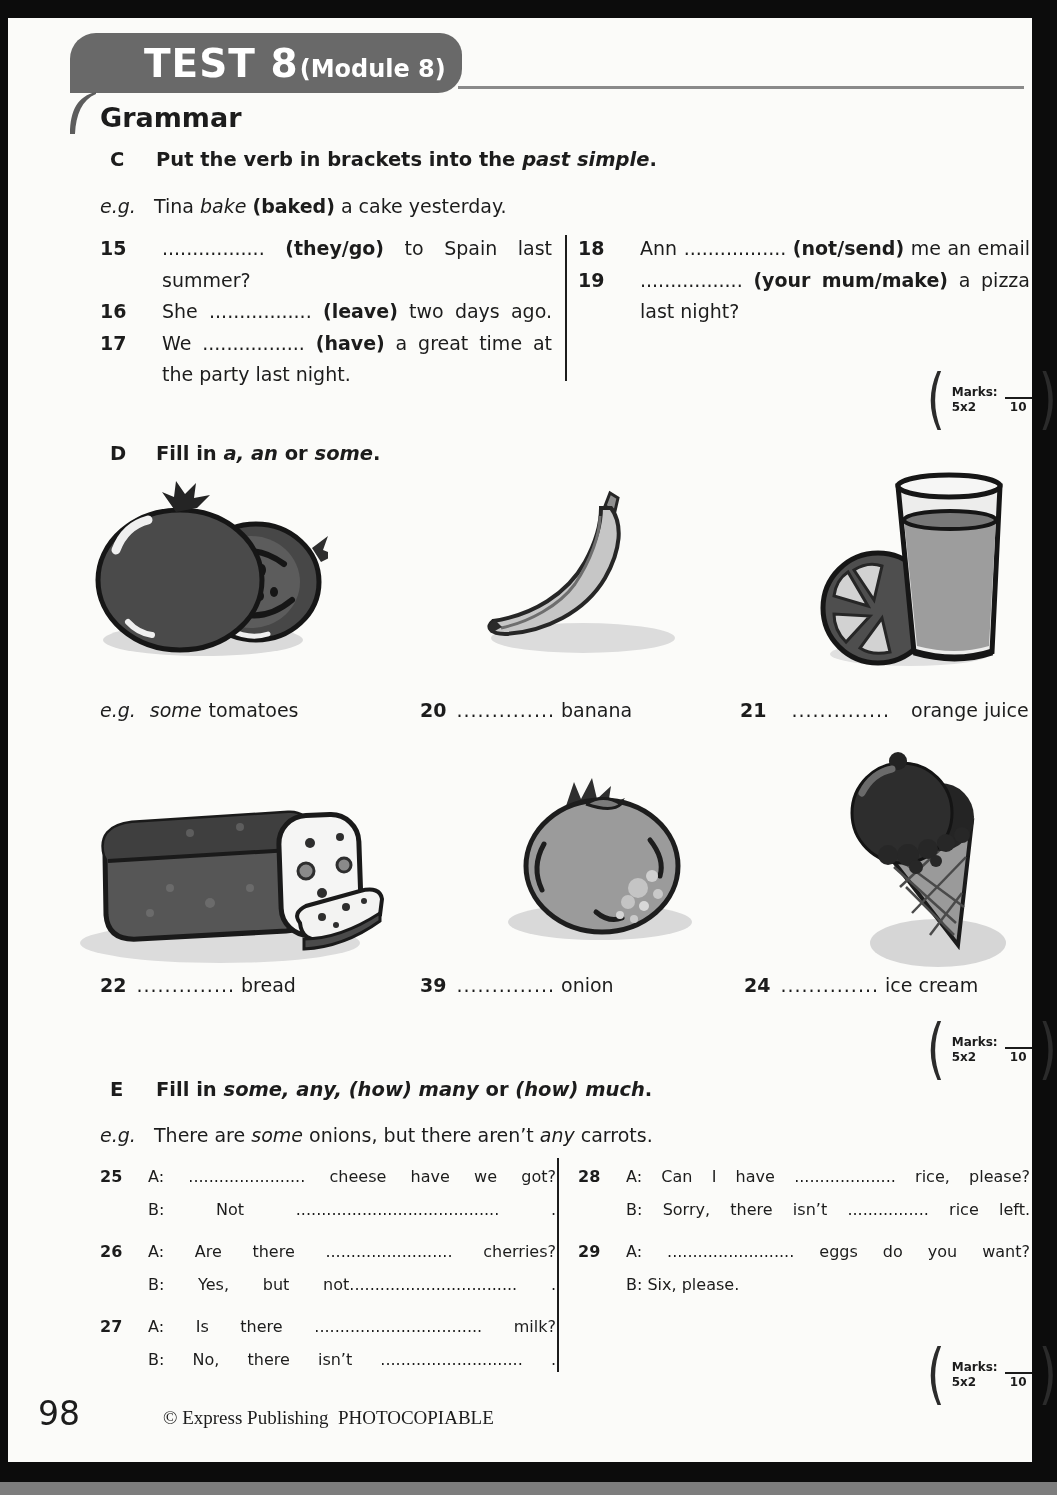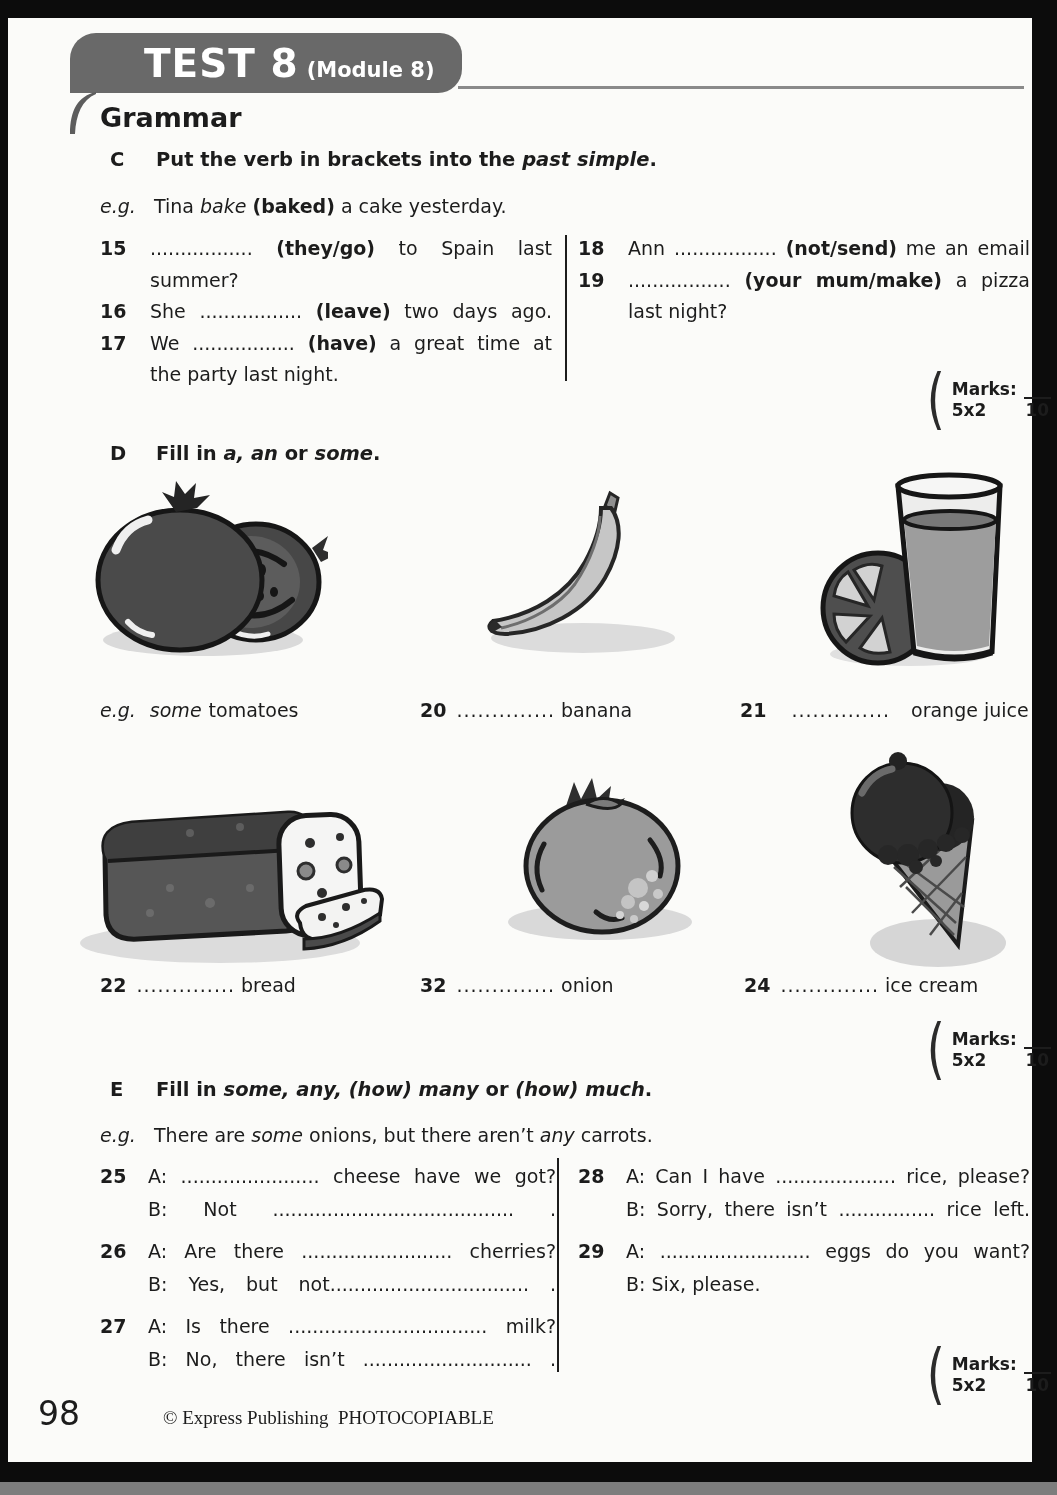--- a/index.html
+++ b/index.html
@@ -10,54 +10,54 @@
   .edge { position:absolute; background:#0c0c0c; }
   .edge-top { left:0; top:0; width:1057px; height:18px; }
   .edge-left { left:0; top:0; width:8px; height:1495px; }
   .edge-right { right:0; top:0; width:25px; height:1495px; }
   .edge-bottom { left:0; top:1462px; width:1057px; height:20px; }
   .edge-bottom2 { position:absolute; left:0; top:1482px; width:1057px; height:13px; background:#7d7d7d; }
 
   .banner { position:absolute; left:62px; top:15px; width:392px; height:60px; background:#696969;
             border-radius:26px 22px 24px 0; display:flex; align-items:baseline; padding:8px 0 0 74px; }
   .banner-title { color:#fff; font-weight:700; font-size:39px; letter-spacing:1px; line-height:46px; }
-  .banner-sub { color:#fff; font-weight:700; font-size:21px; margin-left:8px; }
+  .banner-sub { color:#fff; font-weight:700; font-size:24px; margin-left:1px; }
   .banner-line { position:absolute; left:450px; top:68px; width:566px; height:3px; background:#8a8a8a; }
   .banner-tail { position:absolute; left:62px; top:74px; }
 
   .grammar { position:absolute; left:92px; top:84px; font-size:27px; font-weight:700; }
 
   .sechead { position:absolute; left:102px; display:flex; font-weight:700; font-size:19.5px; }
   .sechead .letter { width:46px; flex-shrink:0; }
   .egline { position:absolute; left:92px; display:flex; font-size:19px; }
   .egline .eglabel { width:54px; flex-shrink:0; font-style:italic; }
 
   .b { font-weight:700; }
   .i { font-style:italic; }
   .bi { font-weight:700; font-style:italic; }
 
   .col { position:absolute; font-size:19px; line-height:31.5px; }
-  .item { display:flex; }
+  .item { display:flex;gap:12px; }
   .inum { width:50px; flex-shrink:0; font-weight:700; }
   .itext { flex:1; }
   .jl { text-align:justify; text-align-last:justify; }
   .vline { position:absolute; width:2px; background:#1c1c1c; }
 
-  .ecol { position:absolute; font-size:19px; line-height:33px; }
+  .ecol { position:absolute; font-size:16px; line-height:33px; }
   .eitem { display:flex; margin-bottom:9px; }
   .eitem .inum { width:48px; }
 
   .dlabel { position:absolute; font-size:19px; display:flex; align-items:baseline; white-space:nowrap; }
   .dlabel .dnum { font-weight:700; margin-right:10px; }
   .dlabel .ddots { margin-right:6px; letter-spacing:1px; }
 
   .marks { position:absolute; display:flex; align-items:center; }
   .paren { font-size:66px; font-weight:400; line-height:58px; transform:scaleX(.7); color:#2b2b2b; }
   .marks-grid { display:grid; grid-template-columns:auto auto; column-gap:7px; row-gap:1px;
-                font-size:17px; font-weight:700; padding:0 3px; align-items:end; }
+                font-size:12px; font-weight:700; padding:0 3px; align-items:end; }
   .m-blank { display:inline-block; width:27px; height:13px; border-bottom:2.5px solid #1c1c1c; }
   .m-total { text-align:center; }
 
   .illus { position:absolute; }
 
   .pagenum { position:absolute; left:30px; top:1376px; font-size:33px; font-weight:400; }
   .copyright { position:absolute; left:155px; top:1389px; font-size:19px;
                font-family:"Liberation Serif","DejaVu Serif",serif; white-space:pre; }
 </style>
 </head>
@@ -294,21 +294,21 @@
         <circle cx="118" cy="116" r="6" fill="#272727"></circle>
       </g>
     </svg>
 
     <div class="dlabel" style="left:92px; top:956px;justify-content:space-between;">
       <span class="dnum">22</span>
       <span class="ddots">..............</span>
       <span>bread</span>
     </div>
     <div class="dlabel" style="left:412px; top:956px;">
-      <span class="dnum">32</span>
+      <span class="dnum">39</span>
       <span class="ddots">..............</span>
       <span>onion</span>
     </div>
     <div class="dlabel" style="left:736px; top:956px;">
       <span class="dnum">24</span>
       <span class="ddots">..............</span>
       <span>ice cream</span>
     </div>
 
     <div class="marks" style="left:915px; top:1002px;">

